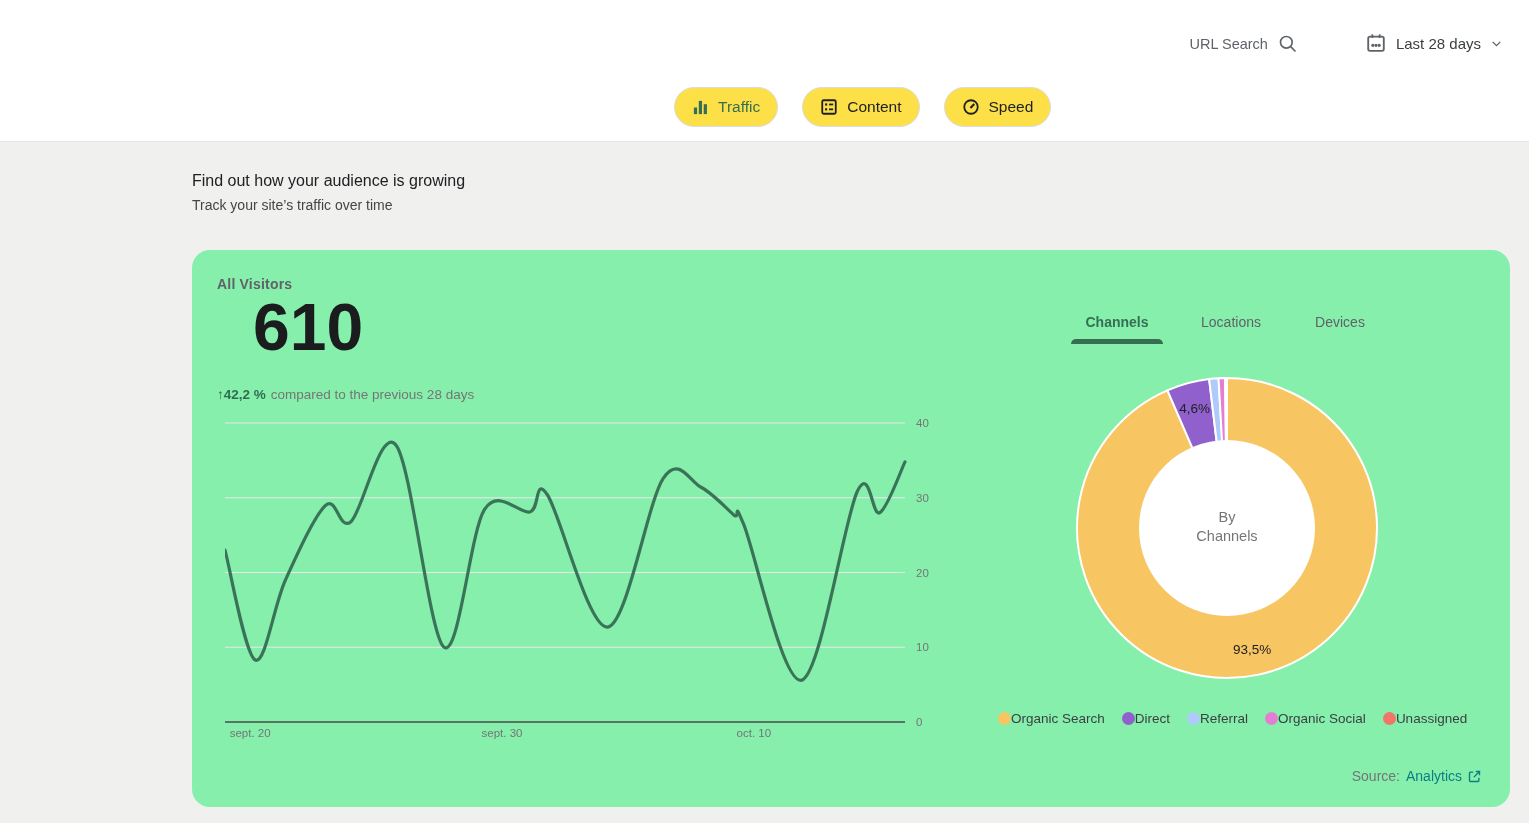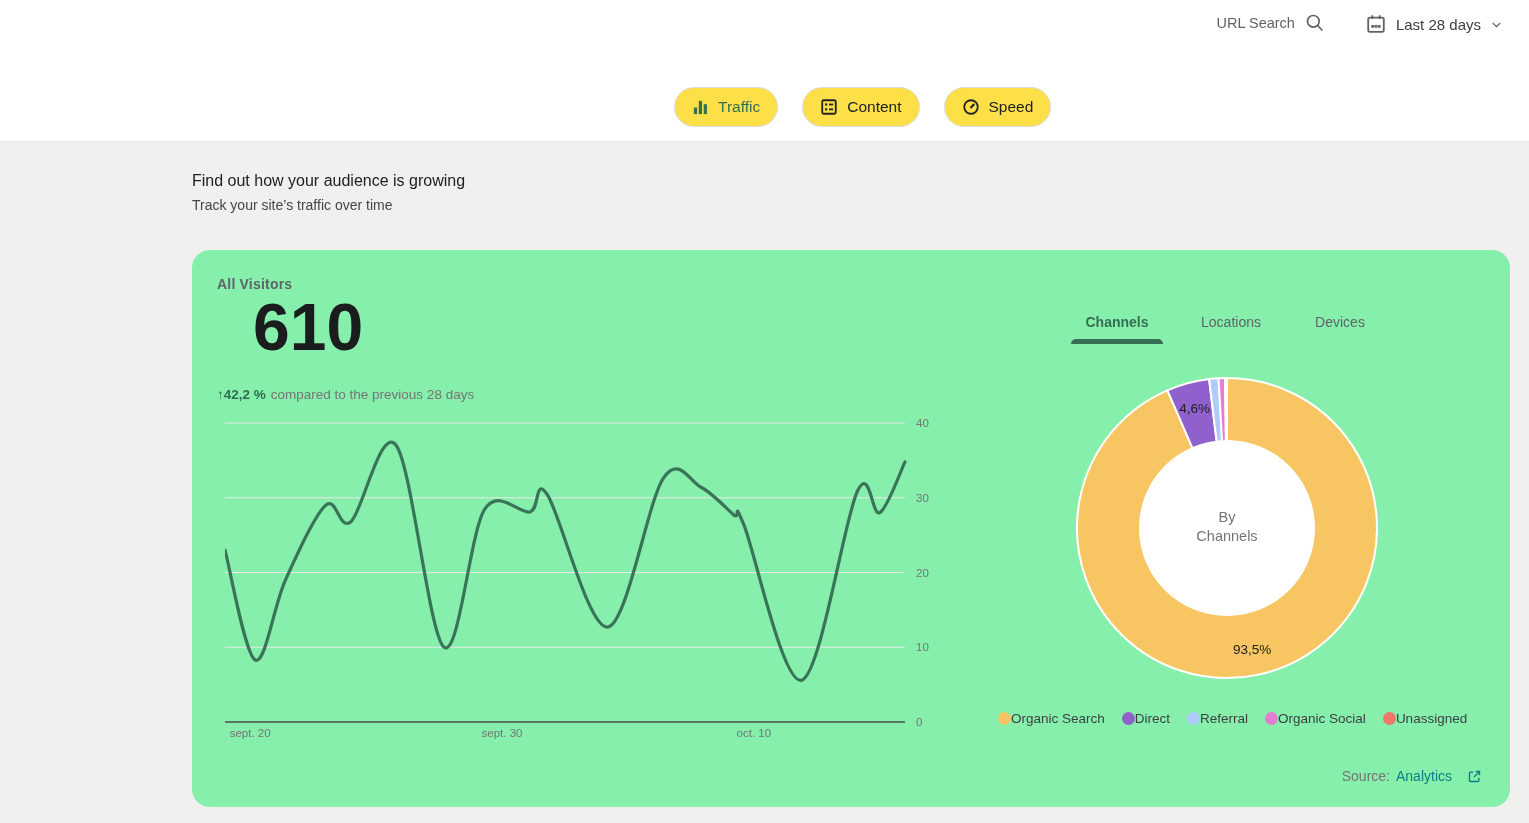--- a/index.html
+++ b/index.html
@@ -6,21 +6,21 @@
   body{
     width:1529px;height:823px;position:relative;overflow:hidden;
     background:#f0f0ee;font-family:"Liberation Sans", sans-serif;
     -webkit-font-smoothing:antialiased;
   }
   
   .header{position:absolute;top:0;left:0;right:0;height:141px;background:#fff;border-bottom:1px solid #e6e6e4;}
   .logo{position:absolute;left:14px;top:9px;display:flex;align-items:center;gap:13px;}
   .logo svg{width:38px;height:38px;display:block;}
   .brand{font-size:27px;color:#5f6368;letter-spacing:.3px;}
-  .header-controls{position:absolute;right:26px;top:13px;height:32px;display:flex;align-items:flex-start;}
+  .header-controls{position:absolute;right:26px;top:22px;height:32px;display:flex;align-items:flex-end;gap:27px;}
   .url-search{display:flex;align-items:center;gap:10px;cursor:pointer;}
   .url-search-label{font-size:14.5px;color:#5f6368;}
   .date-picker{display:flex;align-items:center;gap:9px;margin-left:40px;cursor:pointer;}
   .date-label{font-size:15px;color:#3c4043;}
   .icon{display:inline-flex;align-items:center;justify-content:center;}
   .pill-row{position:absolute;left:674px;top:87px;display:flex;gap:24px;}
   .pill{height:38px;border:1px solid #dadce0;border-radius:20px;background:#fde047;
         display:flex;align-items:center;gap:9px;padding:0 17px;font-size:15.5px;color:#202124;cursor:pointer;}
   .pill.active{color:#356e53;}
   
@@ -41,21 +41,21 @@
   .panel-tab.active .underline{display:block;width:92px;height:5px;margin:9px auto 0;background:#356e53;border-radius:5px 5px 0 0;}
   .donut-wrap{position:absolute;left:880px;top:123px;width:310px;height:310px;}
   .donut-center{position:absolute;left:880px;top:258px;width:310px;text-align:center;
                 font-size:14.5px;color:#757575;line-height:1.33;pointer-events:none;}
   .legend{position:absolute;left:806px;top:461px;display:flex;align-items:center;gap:17px;}
   .legend-item{display:flex;align-items:center;cursor:pointer;}
   .legend-dot{width:13px;height:13px;border-radius:50%;background:#ccc;}
   .legend-label{font-size:13.5px;color:#3c4043;}
   .source-row{position:absolute;right:28px;top:518px;display:flex;align-items:center;gap:6px;font-size:14px;}
   .source-prefix{color:#757575;}
-  .source-link{color:#0b7e83;text-decoration:none;display:flex;align-items:center;gap:15px;cursor:pointer;}
+  .source-link{color:#0b7e83;text-decoration:none;display:flex;align-items:center;gap:5px;cursor:pointer;}
   svg text{font-family:"Liberation Sans", sans-serif;}
 </style>
 </head>
 <body>
 
 <div class="header">
 
   <div class="header-controls">
     <div class="url-search">
       <span class="url-search-label">URL Search</span>

